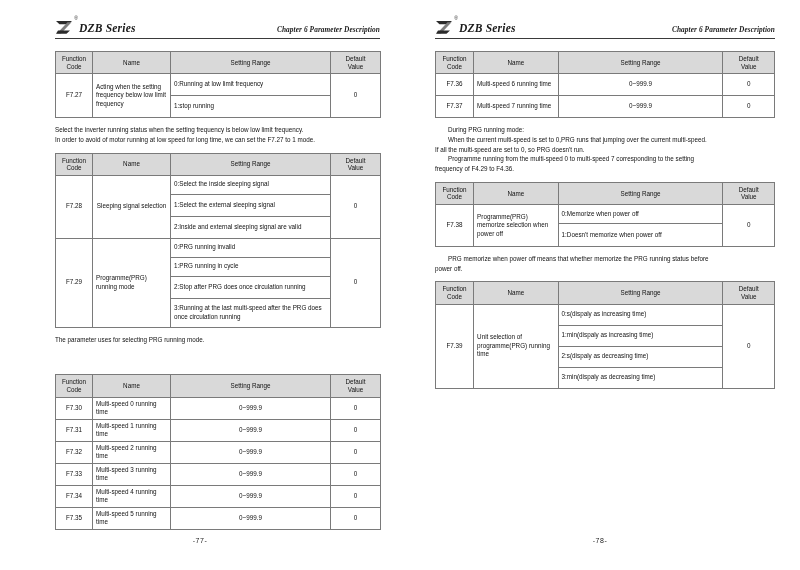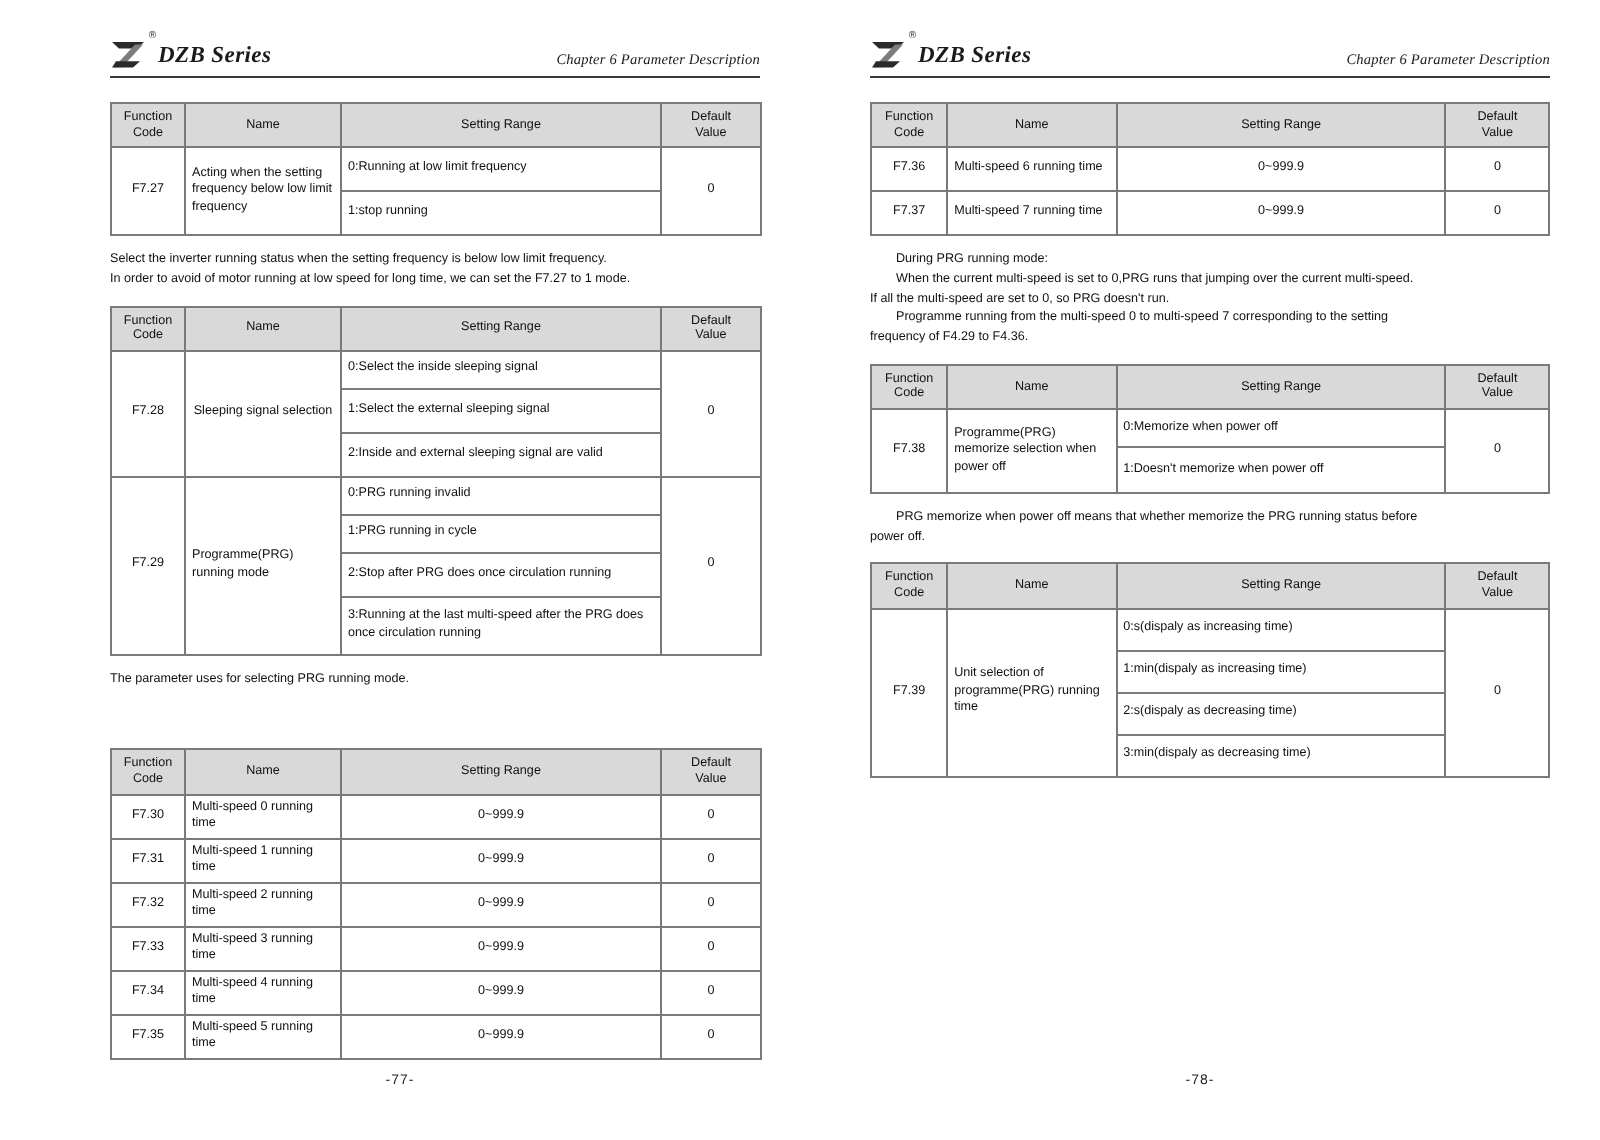--- a/index.html
+++ b/index.html
@@ -87,21 +87,21 @@
     color: #1a1a1a;
     line-height: 1;
     padding-bottom: 1px;
   }
   .chapter-title {
     position: absolute;
     right: 0;
     bottom: 4px;
     font-family: "Liberation Serif", serif;
     font-style: italic;
-    font-weight: normal;
+    font-weight: bold;
     font-size: 7.3px;
     letter-spacing: 0.1px;
     color: #1a1a1a;
     white-space: nowrap;
   }
 
   
   table.param {
     border-collapse: collapse;
     width: 100%;

